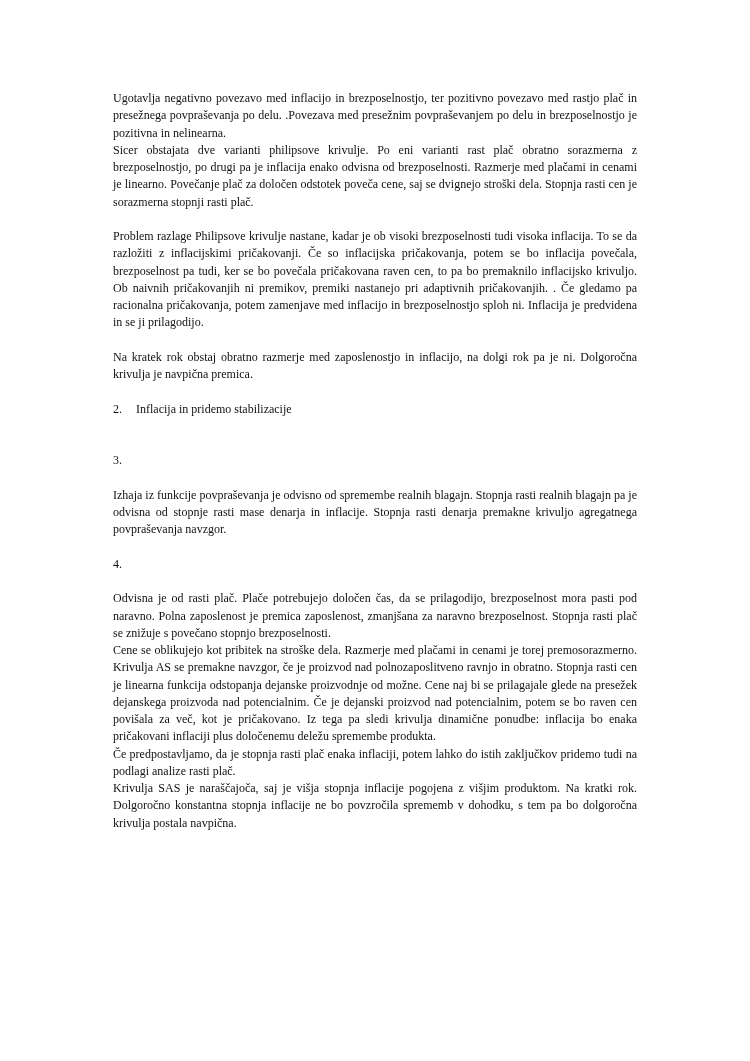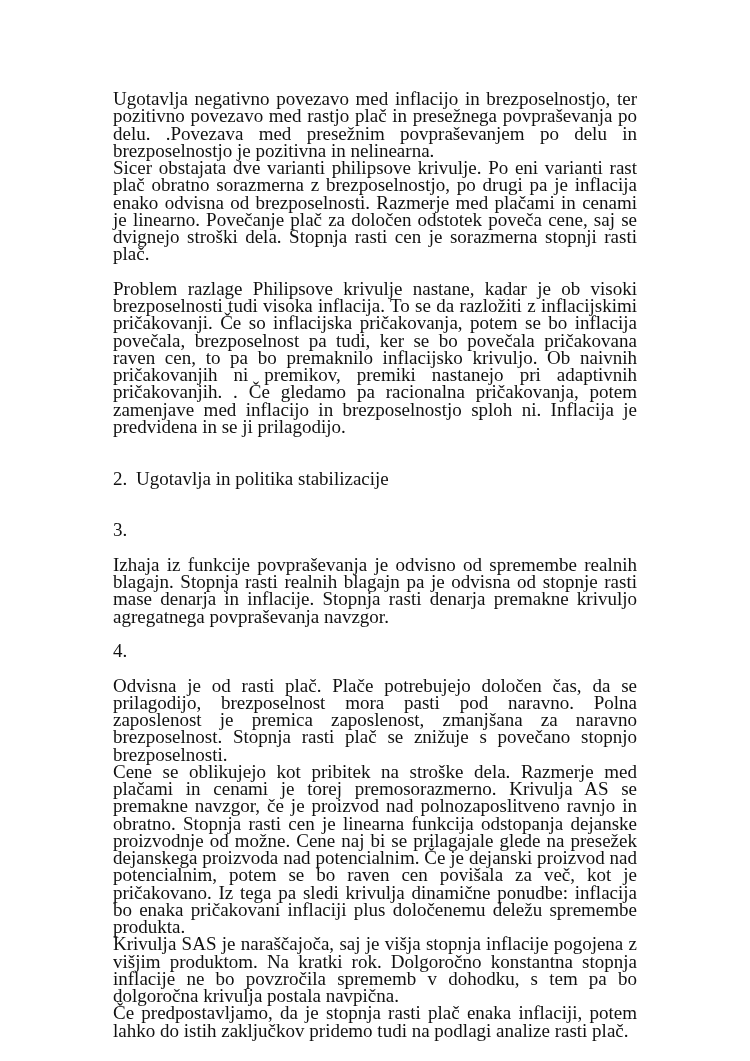--- a/index.html
+++ b/index.html
@@ -12,21 +12,21 @@
     height: 1061px;
     position: relative;
     overflow: hidden;
   }
   .page {
     position: absolute;
     left: 113px;
     top: 90px;
     width: 524px;
     font-family: "Liberation Serif", "DejaVu Serif", serif;
-    font-size: 19px;
+    font-size: 12px;
     line-height: 17.25px;
     color: #111111;
   }
   .para {
     margin: 0;
     text-align: justify;
     text-align-last: left;
   }
   .gap {
     height: 17.25px;
@@ -48,26 +48,27 @@
 
   <p class="para">Ugotavlja negativno povezavo med inflacijo in brezposelnostjo, ter pozitivno povezavo med rastjo plač in presežnega povpraševanja po delu. .Povezava med presežnim povpraševanjem po delu in brezposelnostjo je pozitivna in nelinearna.</p>
   <p class="para">Sicer obstajata dve varianti philipsove krivulje. Po eni varianti rast plač obratno sorazmerna z brezposelnostjo, po drugi pa je inflacija enako odvisna od brezposelnosti. Razmerje med plačami in cenami je linearno. Povečanje plač za določen odstotek poveča cene, saj se dvignejo stroški dela. Stopnja rasti cen je sorazmerna stopnji rasti plač.</p>
 
   <div class="gap"></div>
 
   <p class="para">Problem razlage Philipsove krivulje nastane, kadar je ob visoki brezposelnosti tudi visoka inflacija. To se da razložiti z inflacijskimi pričakovanji. Če so inflacijska pričakovanja, potem se bo inflacija povečala, brezposelnost pa tudi, ker se bo povečala pričakovana raven cen, to pa bo premaknilo inflacijsko krivuljo. Ob naivnih pričakovanjih ni premikov, premiki nastanejo pri adaptivnih pričakovanjih. . Če gledamo pa racionalna pričakovanja, potem zamenjave med inflacijo in brezposelnostjo sploh ni. Inflacija je predvidena in se ji prilagodijo.</p>
 
   <div class="gap"></div>
 
+  <p class="para">Na kratek rok obstaj obratno razmerje med zaposlenostjo in inflacijo, na dolgi rok pa je ni. Dolgoročna krivulja je navpična premica.</p>
 
   <div class="gap"></div>
 
   <div class="heading">
     <span class="num">2.</span>
-    <span>Ugotavlja in politika stabilizacije</span>
+    <span>Inflacija in pridemo stabilizacije</span>
   </div>
 
   <div class="gap"></div>
 
 
   <div class="gap"></div>
 
   <div class="heading">
     <span class="num">3.</span>
   </div>
@@ -79,16 +80,16 @@
   <div class="gap"></div>
 
   <div class="heading">
     <span class="num">4.</span>
   </div>
 
   <div class="gap"></div>
 
   <p class="para">Odvisna je od rasti plač. Plače potrebujejo določen čas, da se prilagodijo, brezposelnost mora pasti pod naravno. Polna zaposlenost je premica zaposlenost, zmanjšana za naravno brezposelnost. Stopnja rasti plač se znižuje s povečano stopnjo brezposelnosti.</p>
   <p class="para">Cene se oblikujejo kot pribitek na stroške dela. Razmerje med plačami in cenami je torej premosorazmerno. Krivulja AS se premakne navzgor, če je proizvod nad polnozaposlitveno ravnjo in obratno. Stopnja rasti cen je linearna funkcija odstopanja dejanske proizvodnje od možne. Cene naj bi se prilagajale glede na presežek dejanskega proizvoda nad potencialnim. Če je dejanski proizvod nad potencialnim, potem se bo raven cen povišala za več, kot je pričakovano. Iz tega pa sledi krivulja dinamične ponudbe: inflacija bo enaka pričakovani inflaciji plus določenemu deležu spremembe produkta.</p>
+  <p class="para">Če predpostavljamo, da je stopnja rasti plač enaka inflaciji, potem lahko do istih zaključkov pridemo tudi na podlagi analize rasti plač.</p>
   <p class="para">Krivulja SAS je naraščajoča, saj je višja stopnja inflacije pogojena z višjim produktom. Na kratki rok. Dolgoročno konstantna stopnja inflacije ne bo povzročila sprememb v dohodku, s tem pa bo dolgoročna krivulja postala navpična.</p>
-  <p class="para">Če predpostavljamo, da je stopnja rasti plač enaka inflaciji, potem lahko do istih zaključkov pridemo tudi na podlagi analize rasti plač.</p>
 
 </div>
 
 </body></html>

